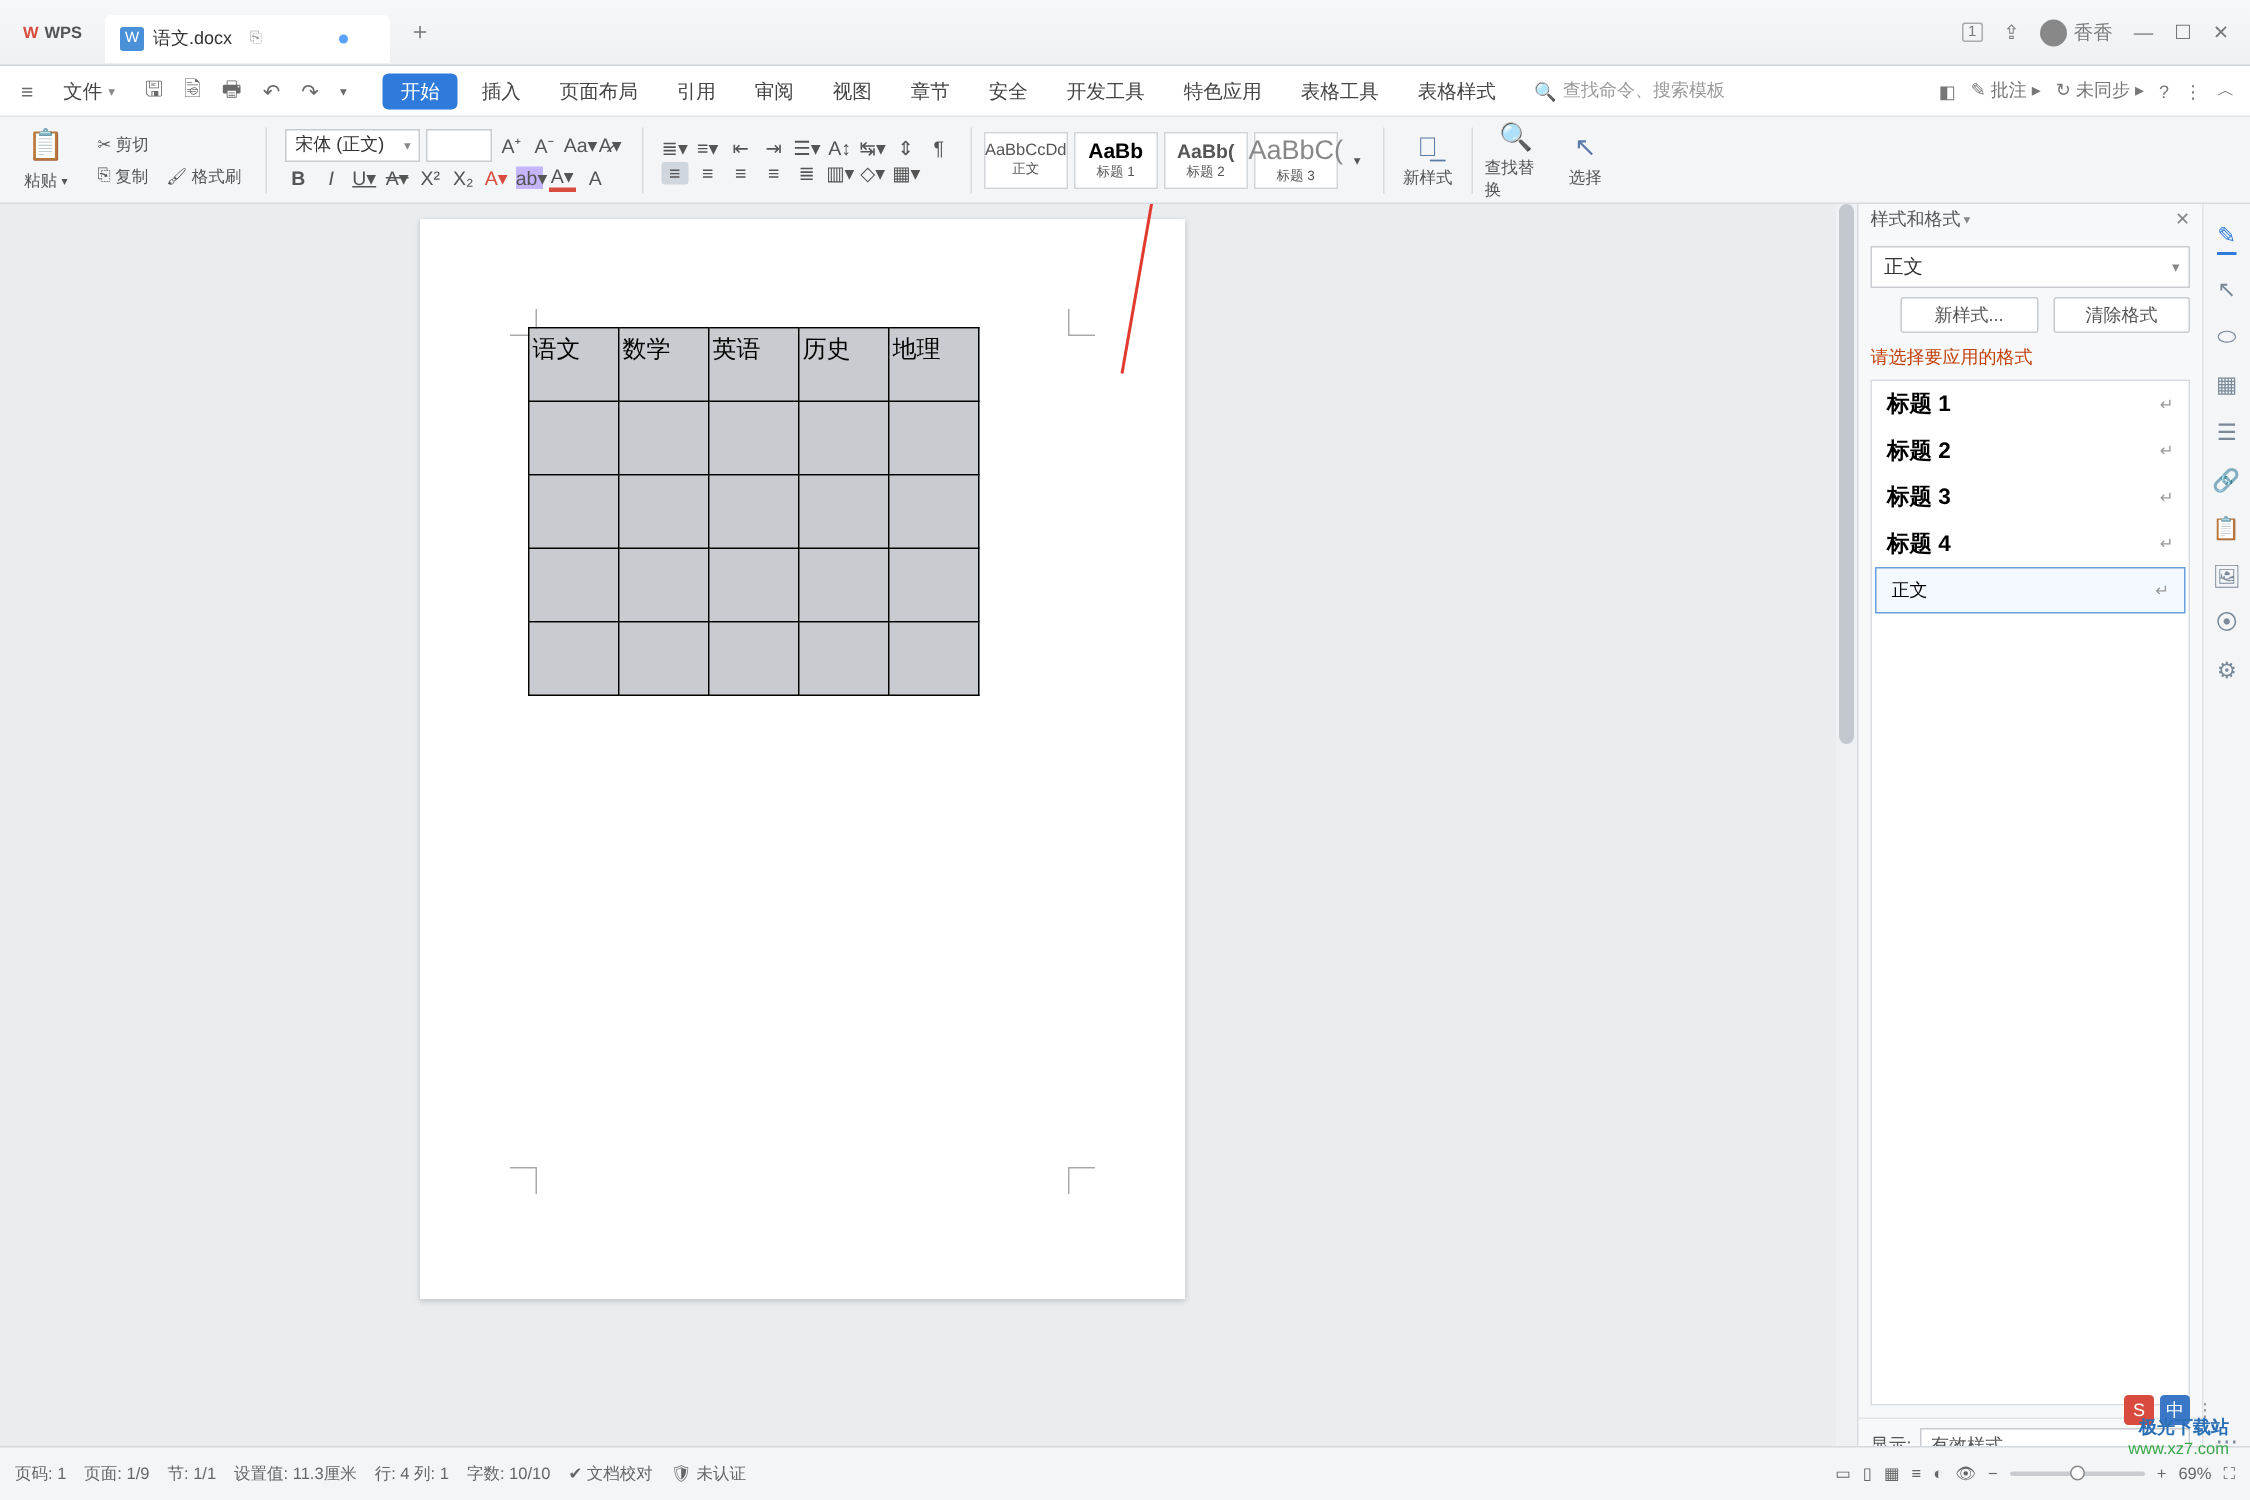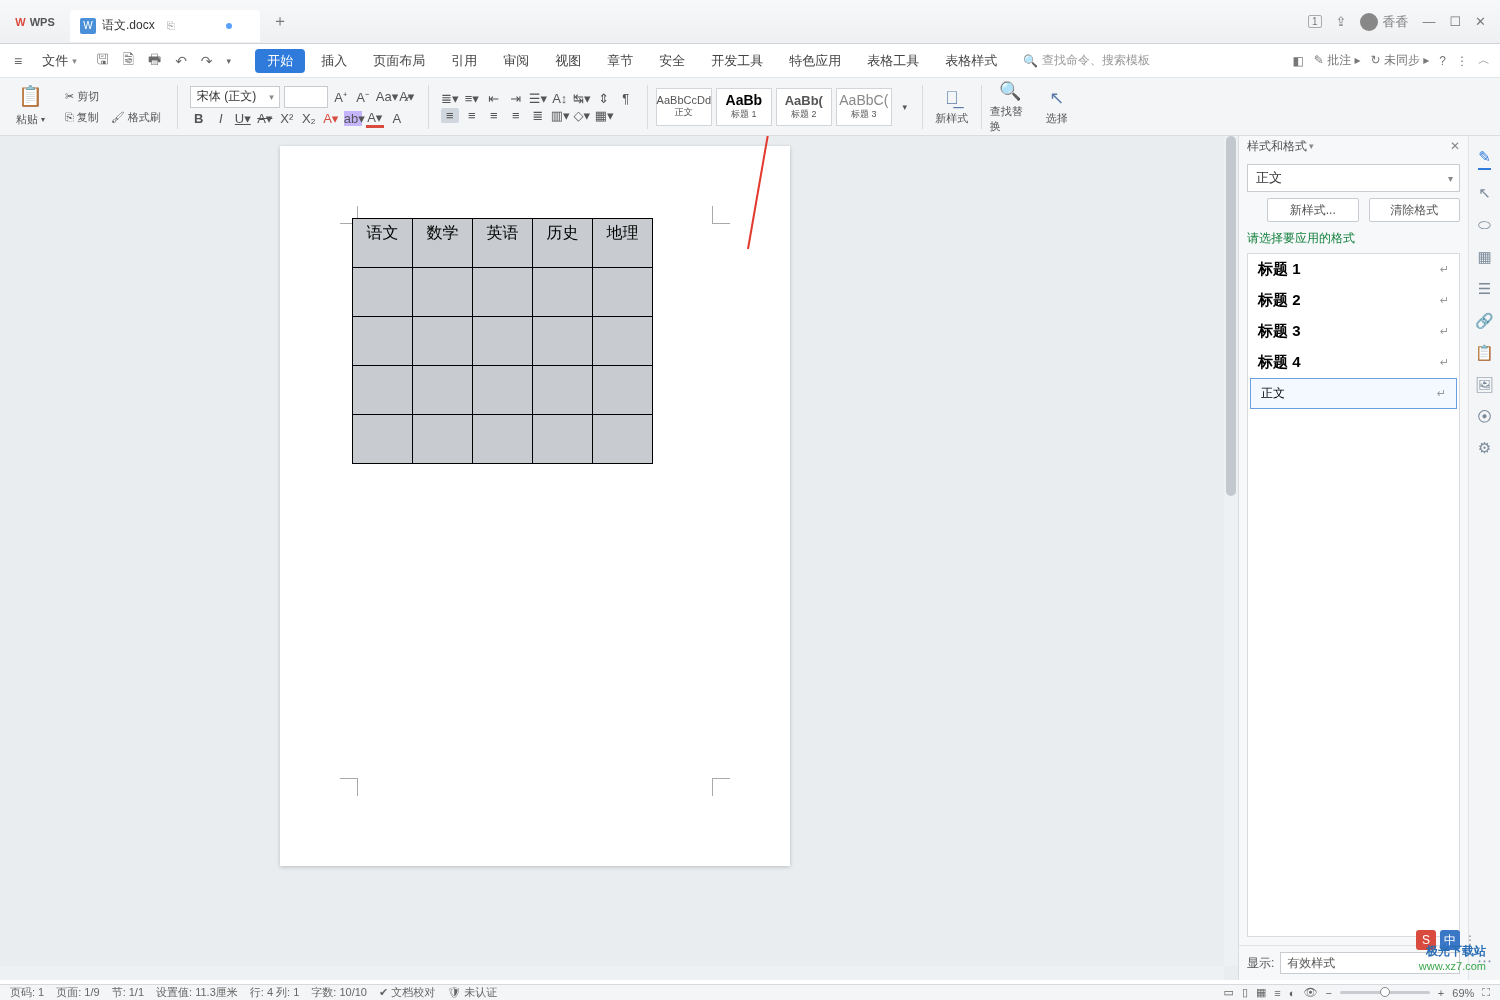--- a/index.html
+++ b/index.html
@@ -36,69 +36,69 @@
 .font-sel{border:1px solid #c8ccd0;background:#fff;height:22px;font-size:12px;padding:0 20px 0 6px;min-width:90px;display:flex;align-items:center;position:relative;}
 .font-sel::after{content:"▾";position:absolute;right:5px;color:#888;font-size:9px;}
 .size-sel{border:1px solid #c8ccd0;background:#fff;height:22px;width:44px;padding:0 4px;display:flex;align-items:center;}
 .tico{font-size:13px;color:#555;width:18px;text-align:center;}
 .tico.u{text-decoration:underline;}
 .tico.s{text-decoration:line-through;}
 .style-box{border:1px solid #d2d6da;height:38px;width:56px;display:flex;flex-direction:column;align-items:center;justify-content:center;font-size:9px;color:#555;background:#fff;}
 .style-box .prev{font-size:11px;}
 .style-box.h1 .prev{font-size:14px;font-weight:700;color:#000;}
 .style-box.h2 .prev{font-size:13px;font-weight:700;}
-.style-box.h3 .prev{font-size:14px;color:#888;}
+.style-box.h3 .prev{font-size:18px;color:#888;}
 .big-tool{display:flex;flex-direction:column;align-items:center;font-size:11px;color:#555;gap:2px;width:42px;}
 .big-tool .bicon{font-size:18px;color:#5a7aa8;}
 .align-active{background:#cfd6de;border-radius:2px;}
 
 
 .workarea{position:absolute;top:136px;left:0;right:0;bottom:20px;background:#e9edf0;display:flex;}
 .doc-scroll{flex:1;position:relative;overflow:hidden;}
 .page{position:absolute;left:280px;top:10px;width:510px;height:720px;background:#fff;box-shadow:0 1px 4px rgba(0,0,0,.2);}
 .corner{position:absolute;width:18px;height:18px;border:1px solid #aaa;}
 .corner.tl{top:60px;left:60px;border-right:none;border-bottom:none;transform:rotate(180deg);}
 .corner.tr{top:60px;right:60px;border-left:none;border-bottom:none;transform:rotate(180deg);}
 .corner.bl{bottom:70px;left:60px;border-right:none;border-top:none;transform:rotate(180deg);}
 .corner.br{bottom:70px;right:60px;border-left:none;border-top:none;transform:rotate(180deg);}
 .doc-table{position:absolute;top:72px;left:72px;border-collapse:collapse;}
-.doc-table td{border:1px solid #000;width:60px;height:49px;background:#c8ccd0;font-size:16px;text-align:center;vertical-align:top;padding:4px 2px;color:#000;}
+.doc-table td{border:1px solid #000;width:60px;height:49px;background:#c8ccd0;font-size:16px;text-align:left;vertical-align:top;padding:4px 2px;color:#000;}
 
 .arrow{position:absolute;pointer-events:none;}
 
 .vscroll{position:absolute;right:0;top:0;bottom:14px;width:14px;background:#eef1f4;}
 .vhandle{position:absolute;top:0;left:2px;right:2px;height:360px;background:#c2c8ce;border-radius:6px;}
 .hscroll{position:absolute;left:0;right:14px;bottom:0;height:14px;background:#eef1f4;}
 
 
 .sidepanel{width:230px;background:#f6f8fa;border-left:1px solid #d8dce0;display:flex;flex-direction:column;}
 .sp-head{height:20px;display:flex;align-items:center;padding:0 8px;font-size:12px;color:#555;}
 .sp-head .dd{margin-left:2px;font-size:9px;color:#888;}
 .sp-close{margin-left:auto;color:#888;}
 .sp-body{padding:8px;display:flex;flex-direction:column;gap:6px;flex:1;}
 .sp-sel{border:1px solid #c8ccd0;background:#fff;height:28px;display:flex;align-items:center;padding:0 8px;font-size:13px;position:relative;}
 .sp-sel::after{content:"▾";position:absolute;right:6px;color:#888;font-size:10px;}
 .sp-btns{display:flex;gap:10px;margin-left:20px;}
 .sp-btn{flex:1;border:1px solid #c8ccd0;background:#fff;height:24px;font-size:12px;color:#555;display:flex;align-items:center;justify-content:center;border-radius:2px;}
-.sp-hint{color:#15803d;font-size:12px;margin-top:2px;}
+.sp-hint{color:#c2410c;font-size:12px;margin-top:2px;}
 .style-list{border:1px solid #d8dce0;background:#fff;flex:1;overflow:hidden;}
 .sl-item{padding:6px 10px;display:flex;align-items:center;justify-content:space-between;font-size:15px;font-weight:700;color:#000;border-bottom:0;}
 .sl-item .ret{font-size:11px;color:#999;font-weight:normal;}
 .sl-item.small{font-size:12px;font-weight:400;}
 .sl-item.sel{border:1px solid #6aa0e0;background:#f4f9ff;margin:0 2px;}
 .sp-foot{display:flex;align-items:center;gap:6px;padding:6px 8px;font-size:12px;color:#555;border-top:1px solid #e1e4e8;}
 .sp-foot-sel{flex:1;border:1px solid #c8ccd0;background:#fff;height:22px;padding:0 6px;display:flex;align-items:center;}
 
 
 .rightrail{width:32px;background:#f3f5f7;border-left:1px solid #e1e4e8;display:flex;flex-direction:column;align-items:center;gap:14px;padding-top:12px;color:#7b8a99;}
 .rightrail .ri{font-size:15px;}
 .rightrail .ri.accent{color:#2f7bdc;border-bottom:2px solid #2f7bdc;padding-bottom:2px;}
 
 
-.statusbar{position:absolute;left:0;right:0;bottom:0;height:16px;background:#f3f5f7;border-top:1px solid #d6dade;display:flex;align-items:center;padding:0 10px;font-size:11px;color:#666;gap:12px;}
+.statusbar{position:absolute;left:0;right:0;bottom:0;height:36px;background:#f3f5f7;border-top:1px solid #d6dade;display:flex;align-items:center;padding:0 10px;font-size:11px;color:#666;gap:12px;}
 .statusbar .sright{margin-left:auto;display:flex;align-items:center;gap:8px;}
 .zoom-track{width:90px;height:3px;background:#c8ccd0;position:relative;border-radius:2px;}
 .zoom-thumb{position:absolute;left:40px;top:-4px;width:10px;height:10px;background:#fff;border:1px solid #888;border-radius:50%;}
 
 
 .watermark{position:absolute;right:14px;bottom:28px;text-align:right;font-size:12px;}
 .watermark .l1{color:#2a6fb5;font-weight:700;}
 .watermark .l2{color:#39a84a;font-size:11px;}
 
 .ime{position:absolute;right:24px;bottom:50px;display:flex;gap:4px;}

